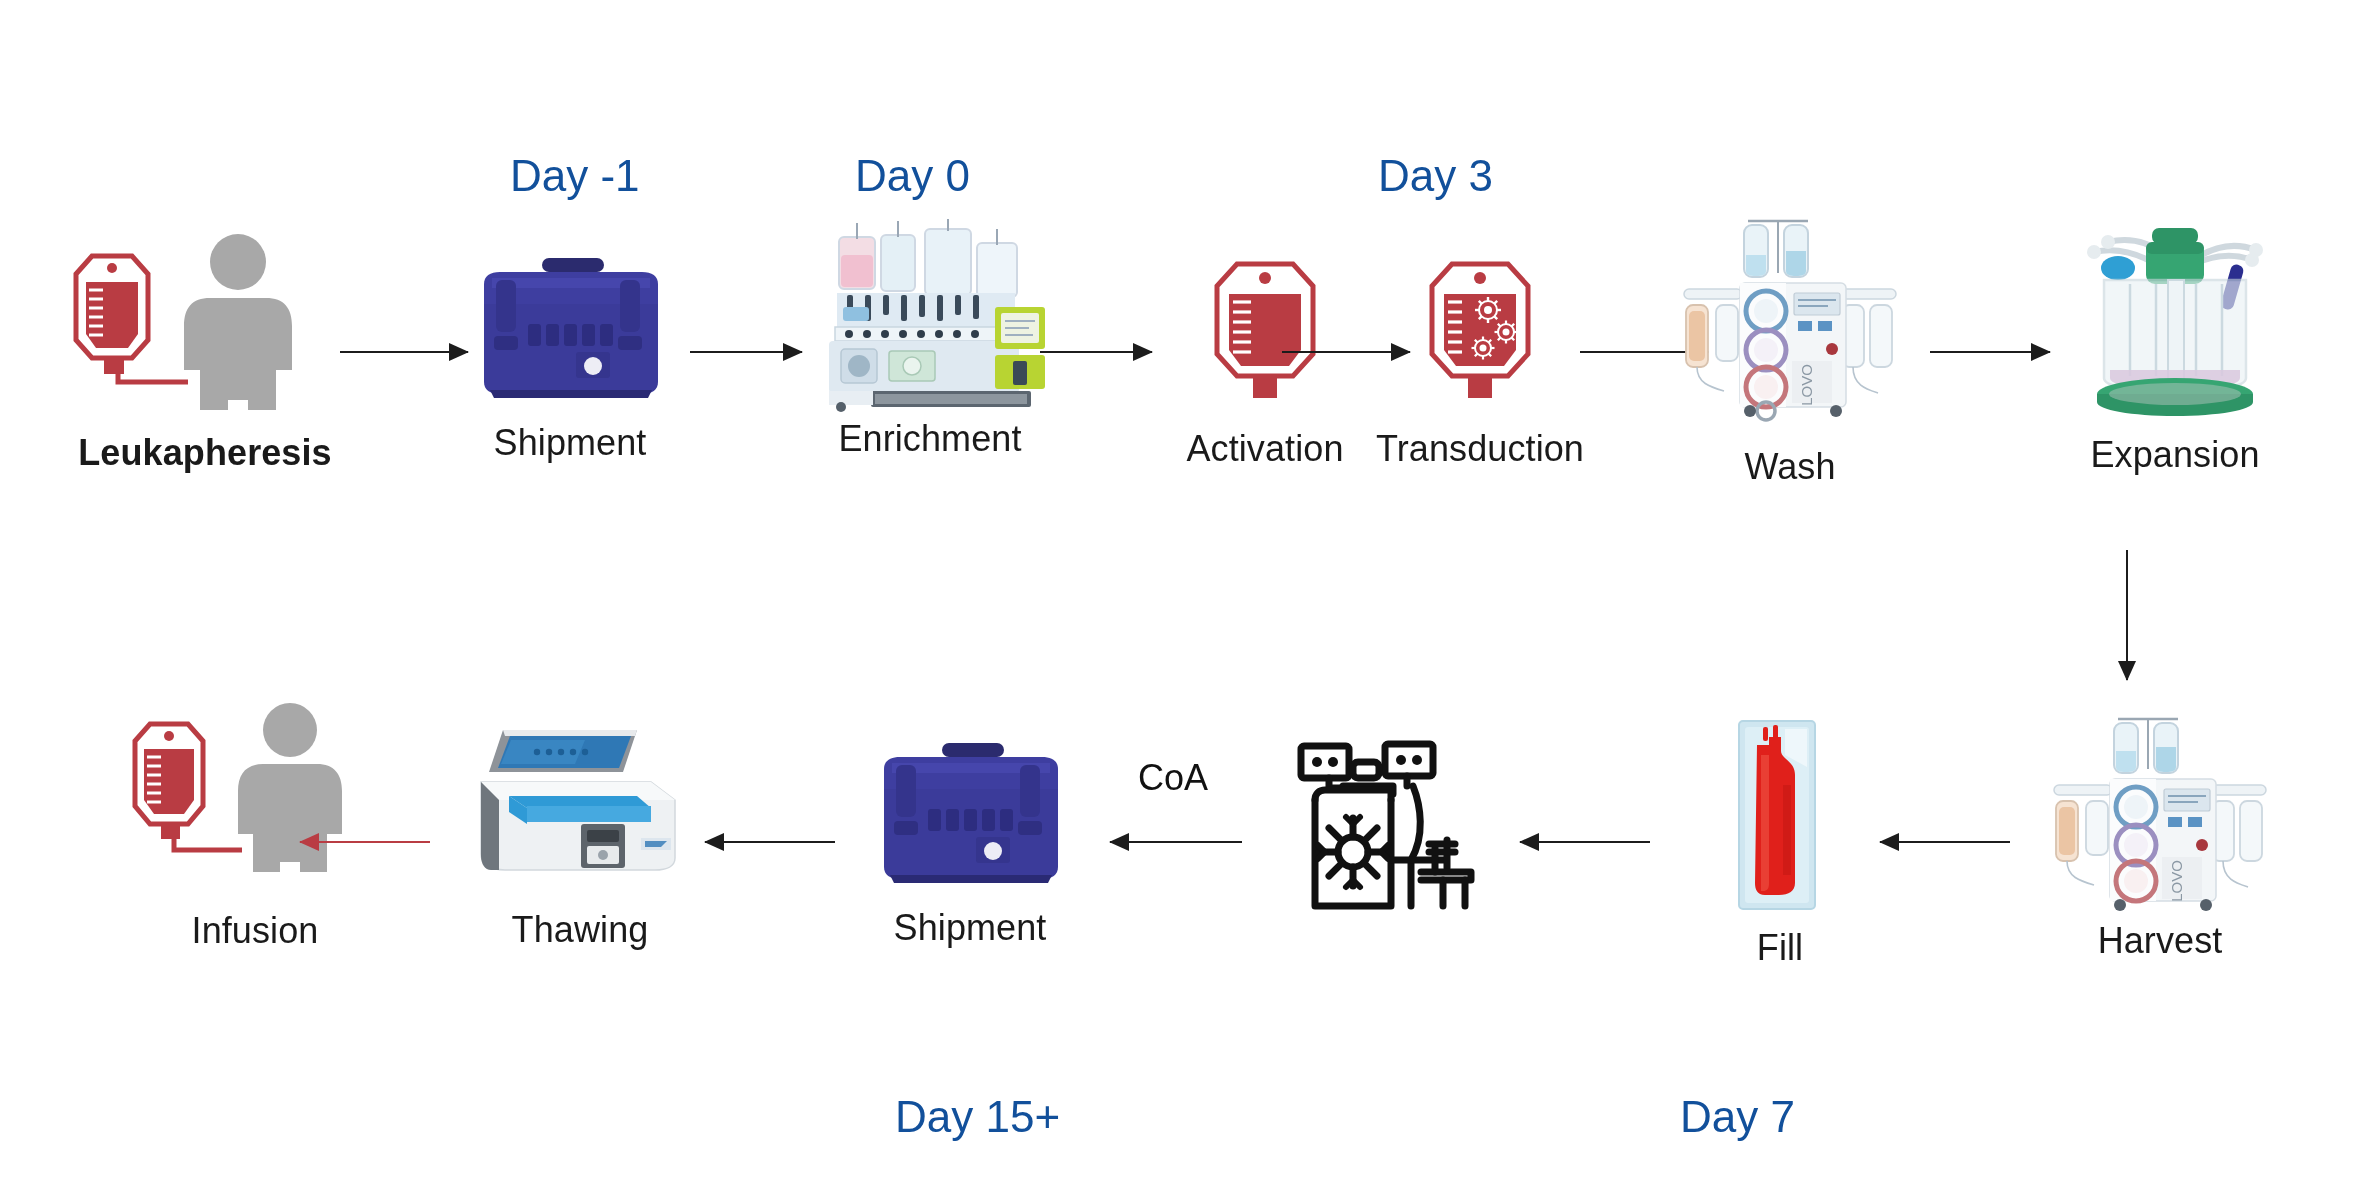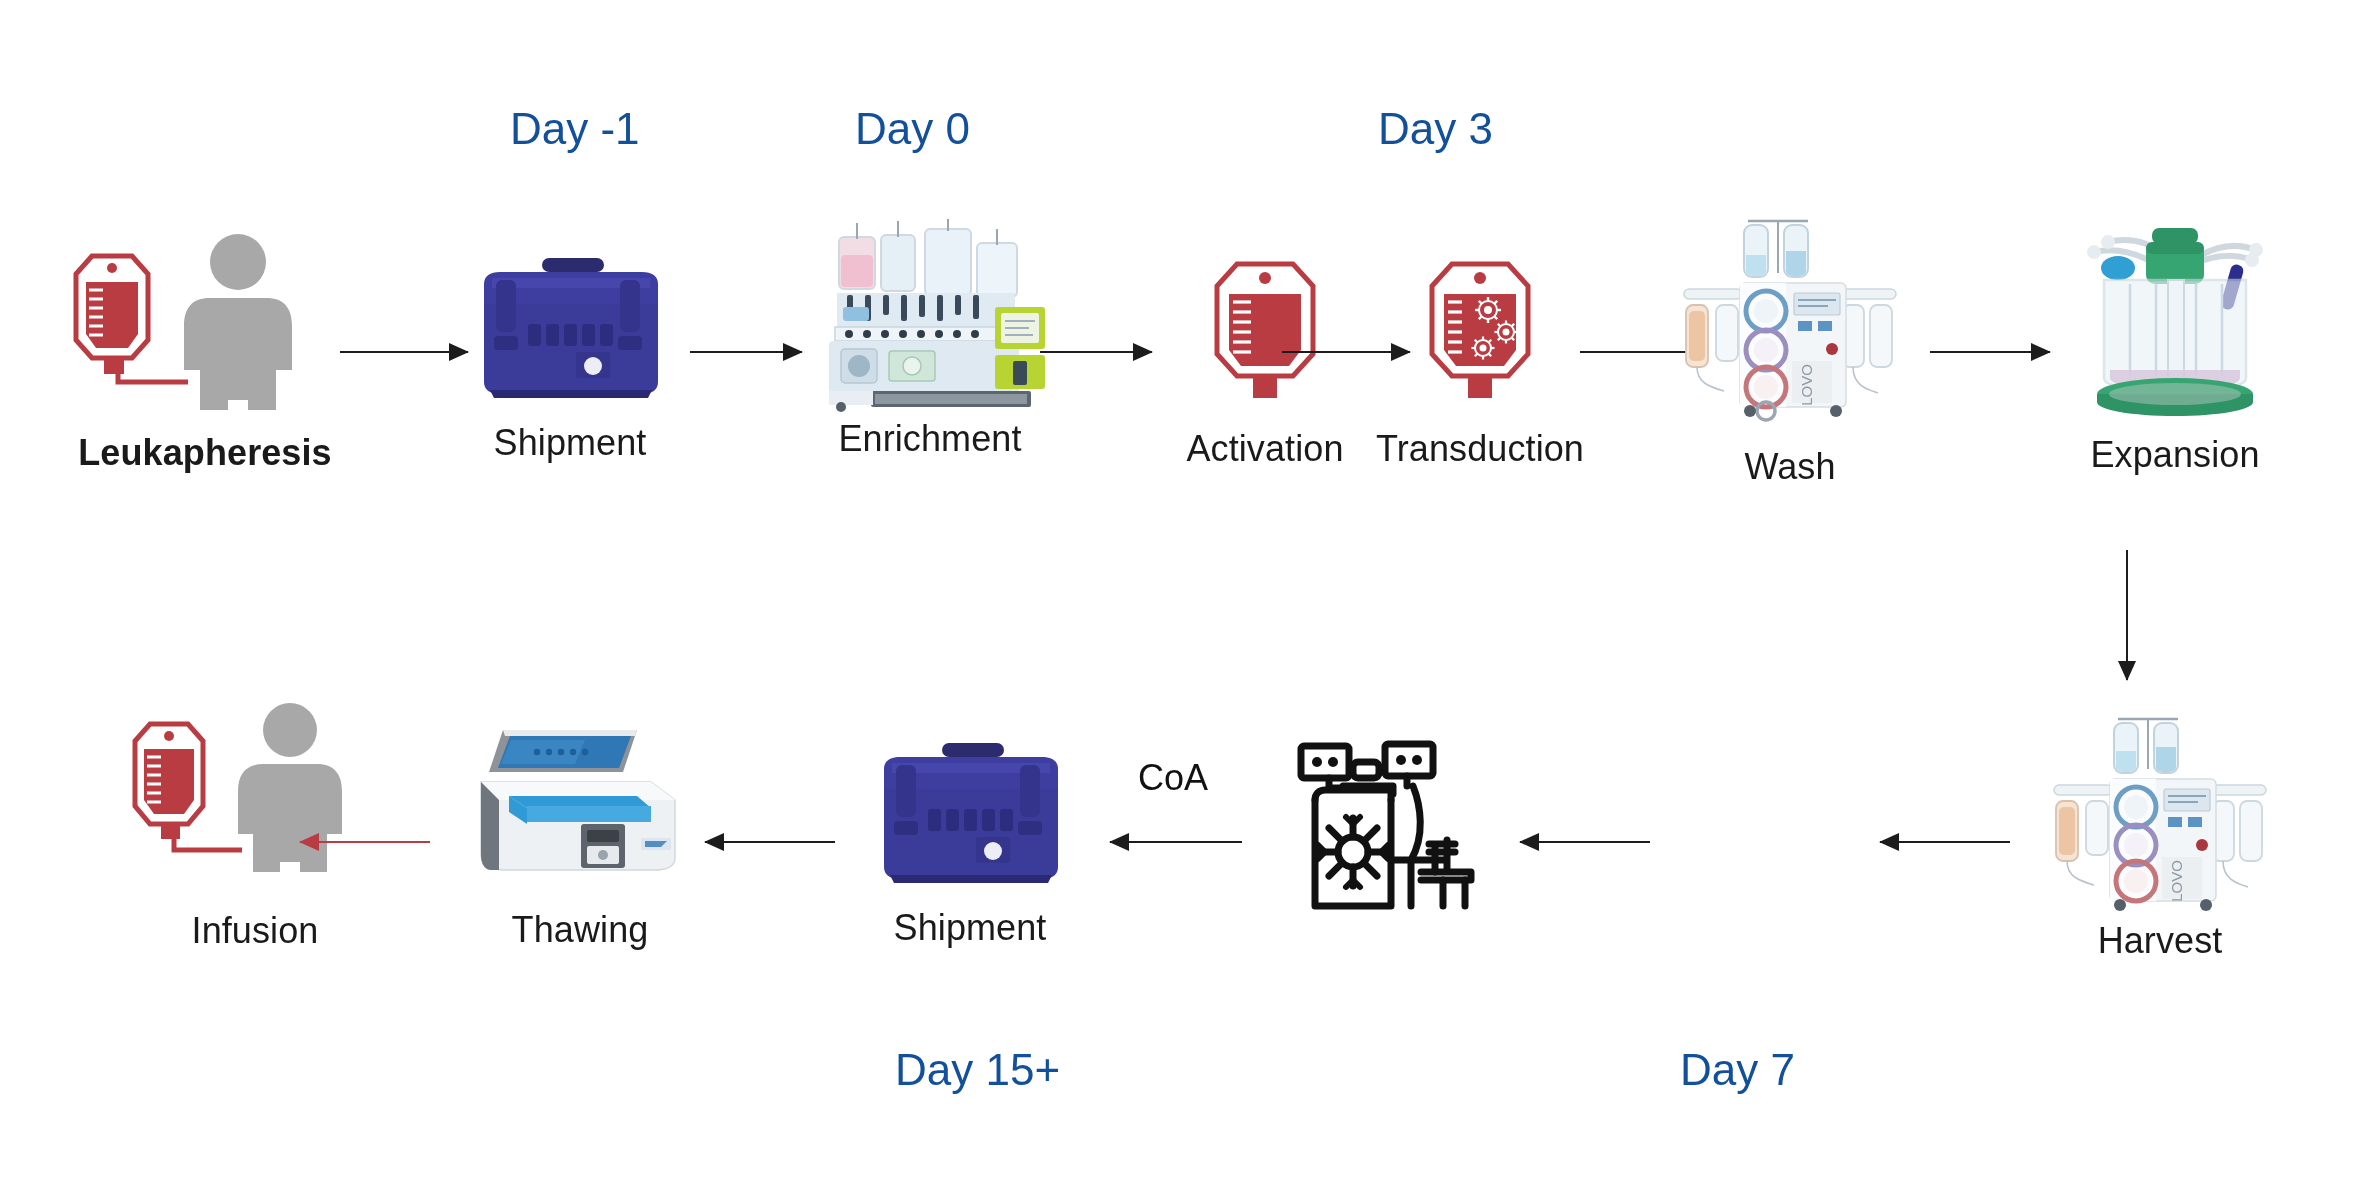--- a/index.html
+++ b/index.html
@@ -3,21 +3,21 @@
 <meta charset="utf-8">
 <style>
   html,body{margin:0;padding:0;background:#ffffff;}
   body{width:2360px;height:1180px;position:relative;overflow:hidden;
        font-family:"Liberation Sans","DejaVu Sans",sans-serif;color:#111;}
 
   .stage{position:absolute;inset:0;}
   .node{position:absolute;display:flex;flex-direction:column;align-items:center;}
   .art{position:relative;display:flex;align-items:flex-end;justify-content:center;}
   .caption{font-size:36px;color:#1a1a1a;white-space:nowrap;letter-spacing:.1px;}
-  .daytag{position:absolute;font-size:44px;color:#12509b;white-space:nowrap;font-weight:400;}
+  .daytag{position:absolute;font-size:44px;color:#12509b;white-space:nowrap;font-weight:400;margin-top:47px;}
   .coa{position:absolute;font-size:36px;color:#111;white-space:nowrap;}
 
   
   .arrow{position:absolute;height:14px;display:flex;align-items:center;}
   .arrow .shaft{height:2.5px;background:#1c1c1c;width:100%;}
   .arrow .head{position:absolute;width:0;height:0;border-top:9px solid transparent;border-bottom:9px solid transparent;}
   .arrow.right .head{right:-1px;border-left:20px solid #1c1c1c;}
   .arrow.left .head{left:-1px;border-right:20px solid #1c1c1c;}
   .arrow.red .shaft{background:#b93c43;}
   .arrow.red.left .head{border-right-color:#b93c43;}
@@ -563,20 +563,41 @@
       </svg>
     </div>
     <div class="caption" style="margin-top:14px;"></div>
   </div>
 
   <div class="arrow left" style="left:1520px;top:835px;width:130px;">
     <div class="shaft"></div>
       <div class="head"></div>
   </div>
 
+  <div class="node" style="left:1690px;top:715px;width:180px;">
+    <div class="art" style="height:200px;">
+      <svg width="110" height="200" viewBox="0 0 110 200">
+
+        <rect x="14" y="6" width="76" height="188" rx="4" fill="#cfe6f0" stroke="#b6d6e4" stroke-width="2"></rect>
+        <rect x="20" y="12" width="64" height="176" rx="3" fill="#dff0f7" opacity=".85"></rect>
+
+        <path d="M32 30 L44 30 L44 22 L56 22 L56 36 C56 44 70 46 70 60 L70 168 C70 176 64 180 54 180 L40 180 C32 180 30 174 30 168 Z" fill="#e0201b"></path>
+        <path d="M36 40 L44 40 L44 168 C44 174 42 176 38 176 L36 176 Z" fill="#f05a48" opacity=".55"></path>
+        <path d="M58 70 L66 70 L66 160 L58 160 Z" fill="#b3140f" opacity=".35"></path>
+
+        <g fill="#e0201b">
+          <rect x="38" y="12" width="5" height="14" rx="2"></rect>
+          <rect x="48" y="10" width="5" height="14" rx="2"></rect>
+        </g>
+
+        <path d="M60 14 L82 14 L82 52 L60 40 Z" fill="#ffffff" opacity=".5"></path>
+      </svg>
+    </div>
+    <div class="caption" style="margin-top:12px;">Fill</div>
+  </div>
 
   <div class="arrow left" style="left:1880px;top:835px;width:130px;">
     <div class="shaft"></div>
       <div class="head"></div>
   </div>
 
   <div class="node" style="left:2040px;top:715px;width:240px;">
     <div class="art" style="height:195px;">
       <svg width="220" height="195" viewBox="0 0 220 195">
         <line x1="68" y1="4" x2="128" y2="4" stroke="#9aa7b3" stroke-width="2.5"></line>

